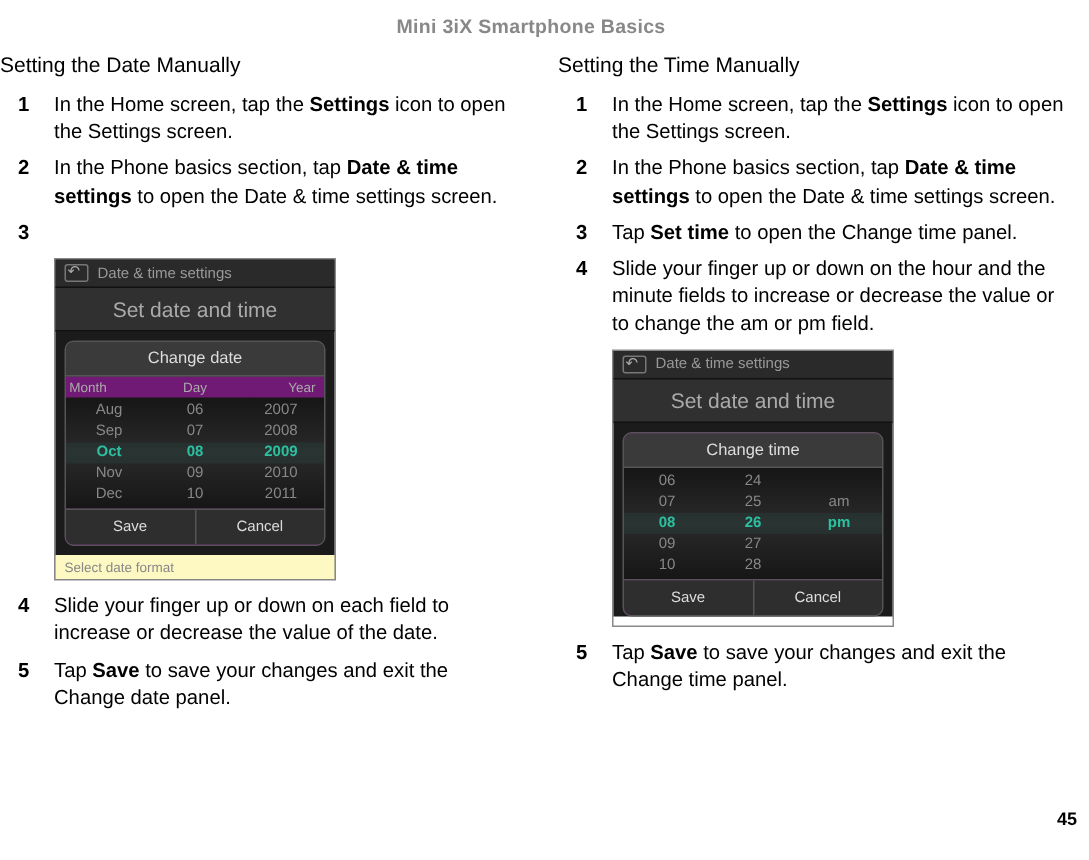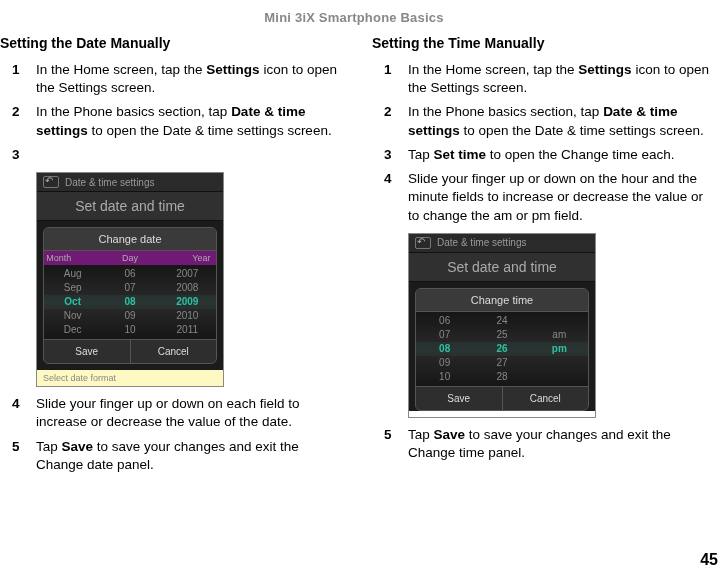--- a/index.html
+++ b/index.html
@@ -27,21 +27,21 @@
   }
   .columns {
     display: flex;
     gap: 30px;
     margin-top: 10px;
   }
   .col {
     flex: 1;
   }
   .section-title {
-    font-weight: bold;
+    font-weight: normal;
     font-size: 14px;
     margin-bottom: 10px;
   }
   .step {
     display: flex;
     margin: 6px 0;
     line-height: 1.35;
   }
   .step-num {
     width: 24px;
@@ -49,24 +49,24 @@
     font-weight: bold;
     text-align: left;
     padding-left: 12px;
   }
   .step-text {
     flex: 1;
   }
   .b { font-weight: bold; }
   .page-num {
     position: absolute;
-    bottom: 4px;
+    bottom: 20px;
     right: 8px;
     font-weight: bold;
-    font-size: 16px;
+    font-size: 12px;
     margin-left: 23px;
   }
 
   
   .phone-wrap {
     margin: 8px 0 8px 36px;
     width: 186px;
     border: 1px solid #888;
   }
   .phone {
@@ -277,21 +277,21 @@
       <div class="step">
         <div class="step-num">2</div>
         <div class="step-text">
           <span>In the Phone basics section, tap </span><span class="b">Date &amp; time settings</span><span> to open the Date &amp; time settings screen.</span>
         </div>
       </div>
 
       <div class="step">
         <div class="step-num">3</div>
         <div class="step-text">
-          <span>Tap </span><span class="b">Set time</span><span> to open the Change time each.</span>
+          <span>Tap </span><span class="b">Set time</span><span> to open the Change time panel.</span>
         </div>
       </div>
 
       <div class="step">
         <div class="step-num">4</div>
         <div class="step-text">Slide your finger up or down on the hour and the minute fields to increase or decrease the value or to change the am or pm field.</div>
       </div>
 
       <div class="phone-wrap">
         <div class="phone">

